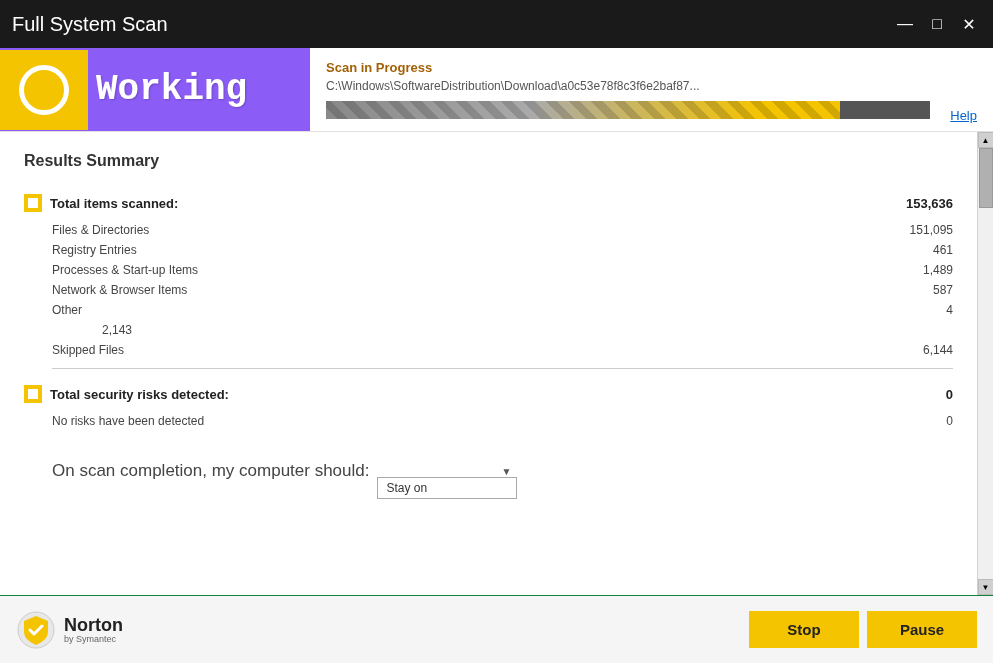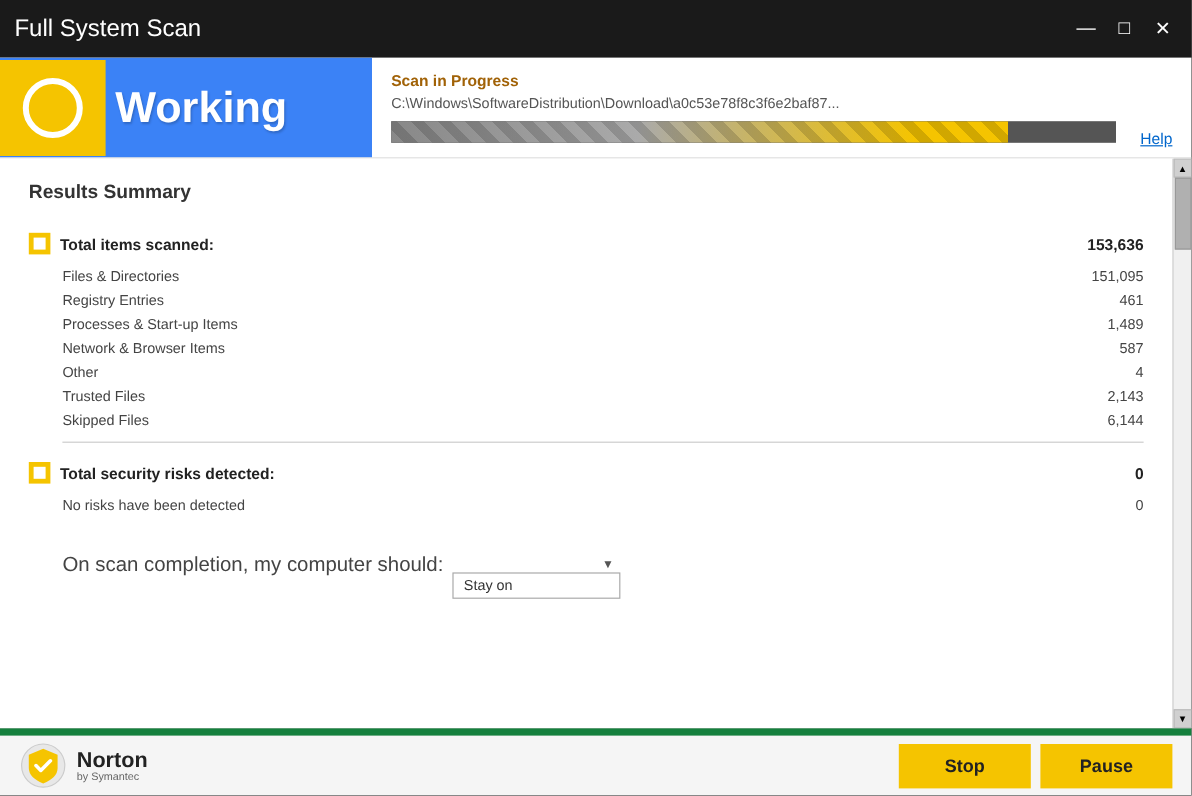--- a/index.html
+++ b/index.html
@@ -66,23 +66,24 @@
       align-self: flex-end;
       padding: 8px 4px;
       color: #0066cc;
       font-size: 13px;
       text-decoration: underline;
       cursor: pointer;
     }
     .status-banner {
       display: flex;
       align-items: center;
-      background: #3b82f6;
+      background: #8b5cf6;
       padding: 0;
       min-width: 310px;
+      font-family: Liberation Mono, monospace;
     }
     .status-icon {
       background: #f5c400;
       width: 88px;
       height: 80px;
       display: flex;
       align-items: center;
       justify-content: center;
       flex-shrink: 0;
     }
@@ -279,22 +280,22 @@
       position: absolute;
       right: 6px;
       top: 50%;
       transform: translateY(-50%);
       pointer-events: none;
       font-size: 10px;
       color: #555;
     }
     .footer {
       background: #f5f5f5;
-      border-top: 6px solid #15803d;
-      height: 56px;
+      border-top: 1px solid #15803d;
+      height: 68px;
       display: flex;
       align-items: center;
       justify-content: space-between;
       padding: 0 16px;
     }
     .norton-logo {
       display: flex;
       align-items: center;
       gap: 8px;
     }
@@ -391,21 +392,20 @@
         </div>
         <div class="sub-row">
           <span class="sub-label">Network &amp; Browser Items</span>
           <span class="sub-value">587</span>
         </div>
         <div class="sub-row">
           <span class="sub-label">Other</span>
           <span class="sub-value">4</span>
         </div>
         <div class="sub-row">
-          <span class="sub-label">Trusted Files</span>
           <span class="sub-value">2,143</span>
         </div>
         <div class="sub-row">
           <span class="sub-label">Skipped Files</span>
           <span class="sub-value">6,144</span>
         </div>
 
         <hr class="divider">
 
         <div class="section-header-row">

